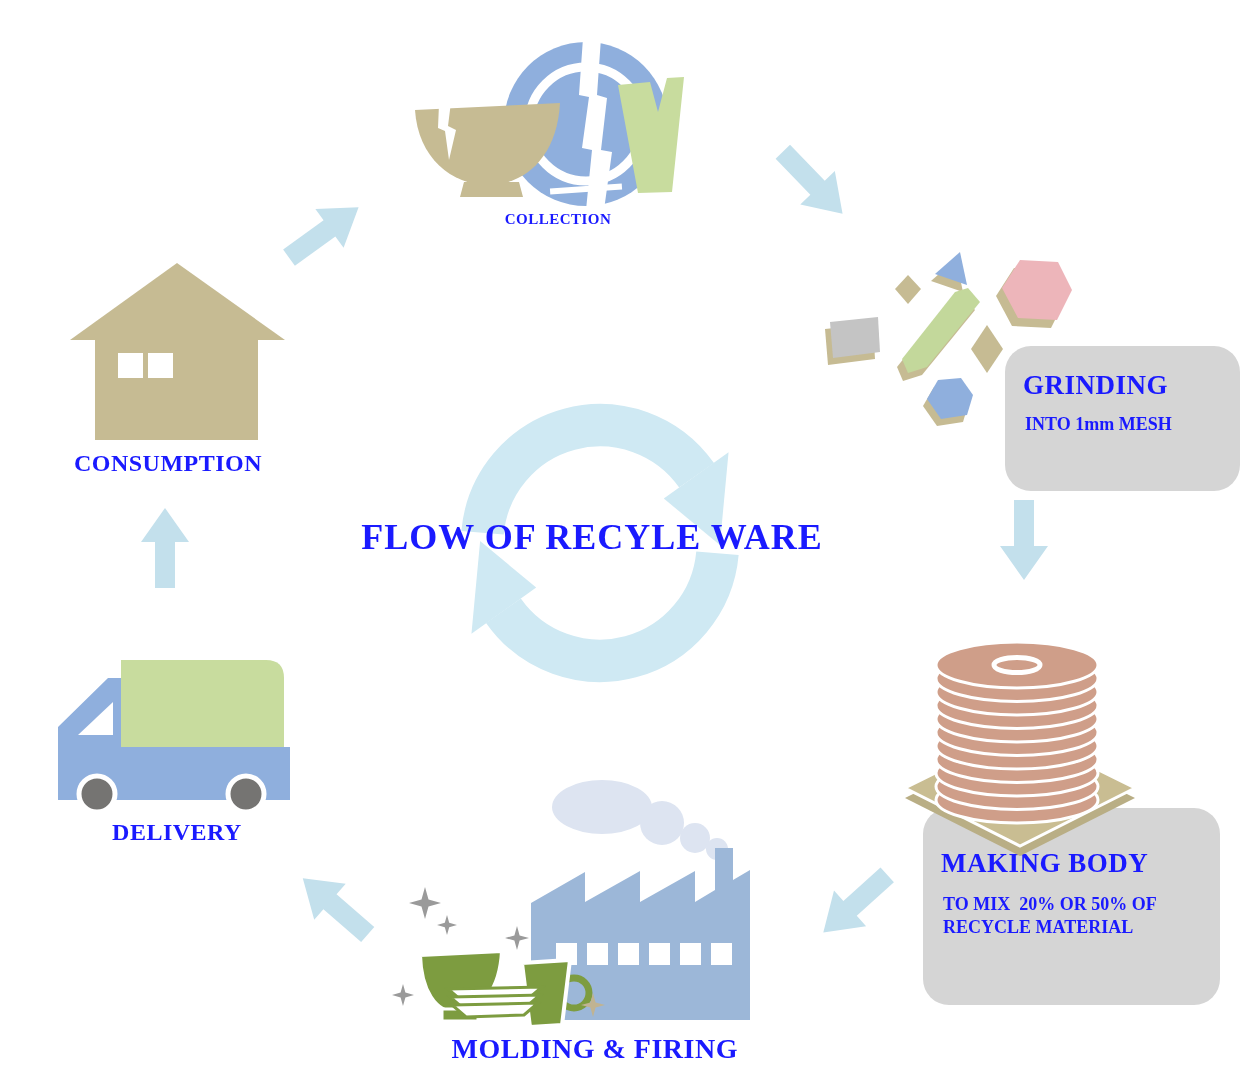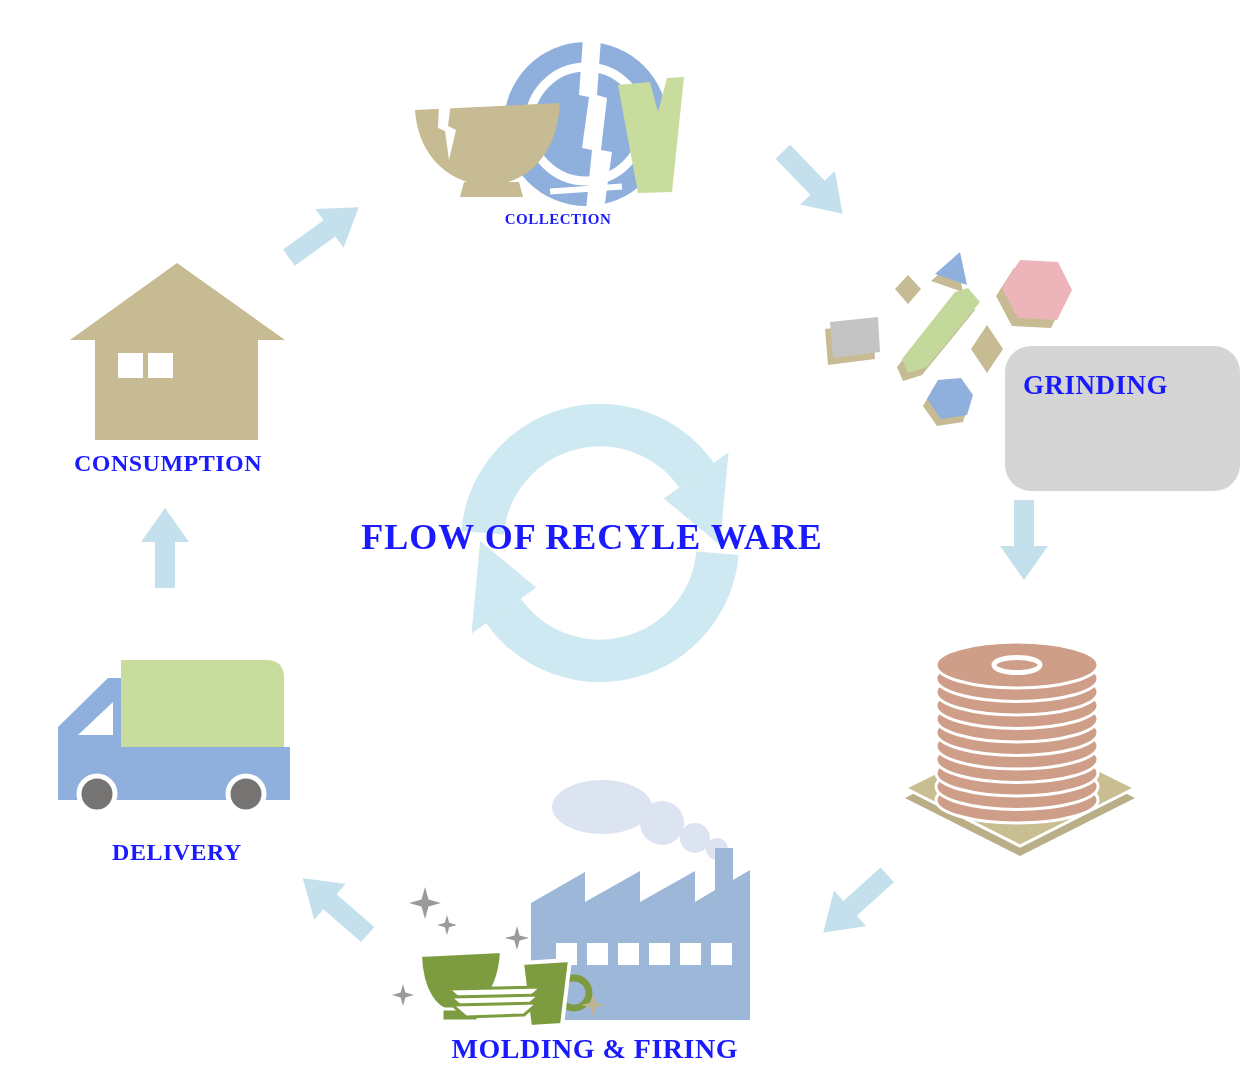--- a/index.html
+++ b/index.html
@@ -58,26 +58,32 @@
     <polygon points="148,46 160,60 107,125 88,131 82,117 135,50" fill="#c3d89b"></polygon>
     <polygon points="194,26 232,28 246,56 231,86 192,84 176,54" fill="#c6bb93"></polygon>
     <polygon points="200,18 238,20 252,48 237,78 198,76 182,46" fill="#edb5ba"></polygon>
     <polygon points="167,83 183,107 167,131 151,107" fill="#c6bb93"></polygon>
     <polygon points="114,145 137,143 149,160 143,180 117,184 103,164" fill="#c6bb93"></polygon>
     <polygon points="118,138 141,136 153,153 147,173 121,177 107,157" fill="#8fafdd"></polygon>
   </svg>
 
   <div class="infobox" style="left:1005px;top:338px;width:235px;height:145px;margin-top:8px;">
     <div class="bx-title">GRINDING</div>
+    <div class="bx-sub">INTO 1mm MESH</div>
   </div>
 
   <svg class="arrow" style="left:974px;top:488px;" width="100" height="100" viewBox="0 0 100 100">
     <polygon points="12,40 58,40 58,26 92,50 58,74 58,60 12,60" fill="#c3e0ec" transform="rotate(90 50 50)"></polygon>
   </svg>
 
+  <div class="infobox" style="left:923px;top:808px;width:297px;height:197px;">
+    <div class="bx-title" style="padding-top:40px;">MAKING BODY</div>
+    <div class="bx-sub" style="padding-top:14px;padding-bottom:0;">TO MIX  20% OR 50% OF</div>
+    <div class="bx-sub" style="padding-top:0;">RECYCLE MATERIAL</div>
+  </div>
 
   <svg class="icon" style="left:895px;top:628px;" width="250" height="235" viewBox="0 0 250 235">
     <polygon points="10,170 125,113 240,170 125,228" fill="#b9ae85"></polygon>
     <polygon points="10,160 125,103 240,160 125,218" fill="#c9bd92" stroke="#fff" stroke-width="3"></polygon>
     <g fill="#cf9e89" stroke="#fff" stroke-width="3">
       <ellipse cx="122" cy="172" rx="81" ry="23"></ellipse>
       <ellipse cx="122" cy="158.5" rx="81" ry="23"></ellipse>
       <ellipse cx="122" cy="145" rx="81" ry="23"></ellipse>
       <ellipse cx="122" cy="131.5" rx="81" ry="23"></ellipse>
       <ellipse cx="122" cy="118" rx="81" ry="23"></ellipse>
@@ -134,21 +140,21 @@
     <polygon points="8,40 58,40 58,26 94,50 58,74 58,60 8,60" fill="#c3e0ec" transform="rotate(221 50 50)"></polygon>
   </svg>
 
   <svg class="icon" style="left:55px;top:655px;" width="240" height="165" viewBox="0 0 240 165">
     <path d="M66,5 L211,5 Q229,5 229,23 L229,93 L66,93 Z" fill="#c8dc9e"></path>
     <polygon points="3,145 3,72 53,23 66,23 66,92 235,92 235,145" fill="#8fafdd"></polygon>
     <polygon points="23,80 58,47 58,80" fill="#fff"></polygon>
     <circle cx="42" cy="139" r="18" fill="#757472" stroke="#fff" stroke-width="5"></circle>
     <circle cx="191" cy="139" r="18" fill="#757472" stroke="#fff" stroke-width="5"></circle>
   </svg>
-  <div class="label" style="left:77px;top:819px;width:200px;font-size:24px;margin-top:20px;">DELIVERY</div>
+  <div class="label" style="left:77px;top:819px;width:200px;font-size:24px;">DELIVERY</div>
 
   <svg class="arrow" style="left:115px;top:500px;" width="100" height="100" viewBox="0 0 100 100">
     <polygon points="12,40 58,40 58,26 92,50 58,74 58,60 12,60" fill="#c3e0ec" transform="rotate(270 50 50)"></polygon>
   </svg>
 
   <svg class="icon" style="left:60px;top:258px;" width="235" height="185" viewBox="0 0 235 185">
     <polygon points="117,5 225,82 10,82" fill="#c6bb93"></polygon>
     <rect x="35" y="80" width="163" height="102" fill="#c6bb93"></rect>
     <rect x="58" y="95" width="25" height="25" fill="#fff"></rect>
     <rect x="88" y="95" width="25" height="25" fill="#fff"></rect>

